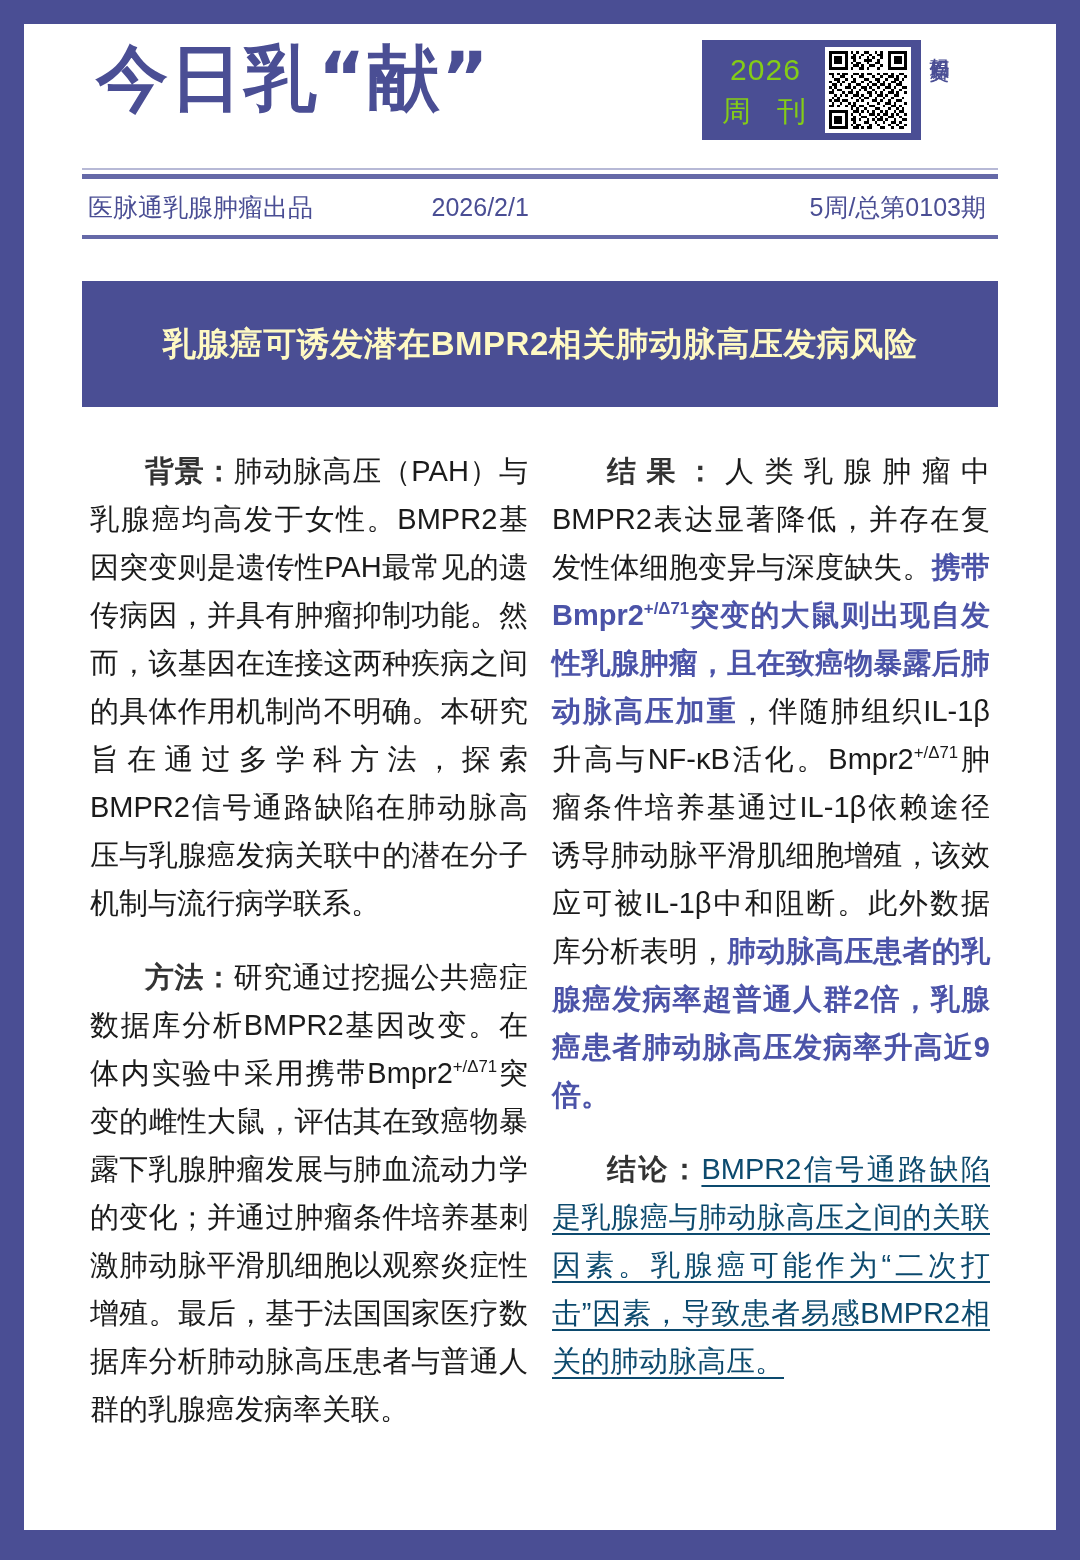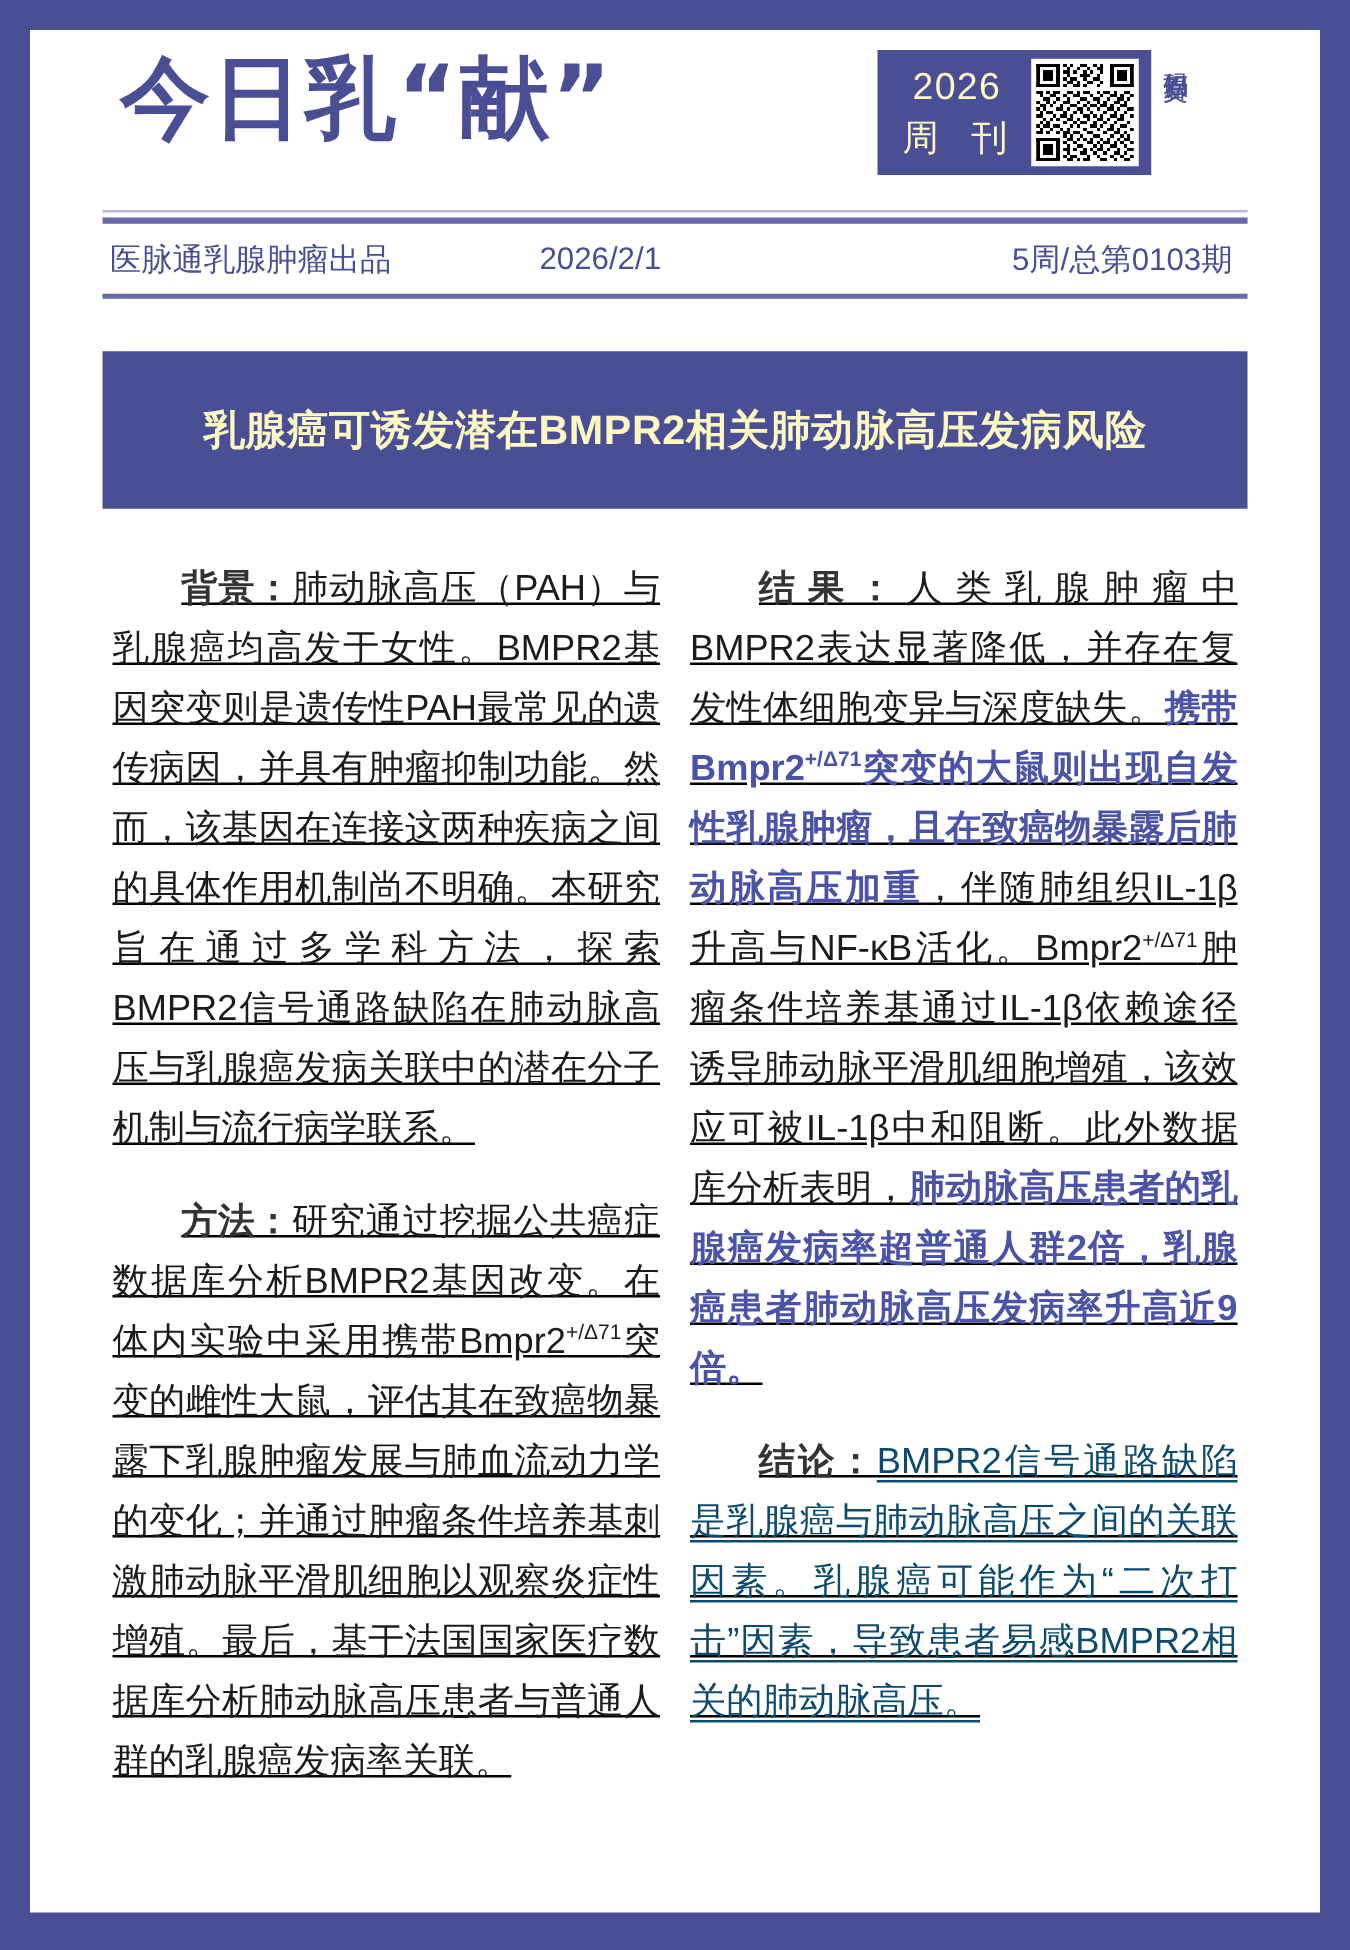--- a/index.html
+++ b/index.html
@@ -55,21 +55,21 @@
     align-items:stretch;
   }
   .badge {
     display:flex;
     align-items:center;
     background:#4a4e94;
     padding:7px 10px 7px 14px;
     height:100px;
   }
   .badge-year {
-    color:#fef9c3;
+    color:#84cc16;
     font-size:30px;
     line-height:1.38;
     letter-spacing:1px;
     text-align:center;
     padding-right:10px;
     white-space:nowrap;
   }
   .badge-year .wk { letter-spacing:9px; padding-left:6px; font-size:29px;}
   .qr {
     width:86px;
@@ -131,21 +131,20 @@
     letter-spacing:0.5px;
     text-align:center;
   }
 
   
   .columns {
     display:flex;
     margin-top:40px;
     gap:24px;
     padding:0 8px;
-    text-decoration:underline;
   }
   .col { width:468px; }
 
   .para {
     font-size:29px;
     line-height:48px;
     color:#1b1b1b;
     text-align:justify;
     text-justify:inter-ideograph;
     margin-bottom:26px;

